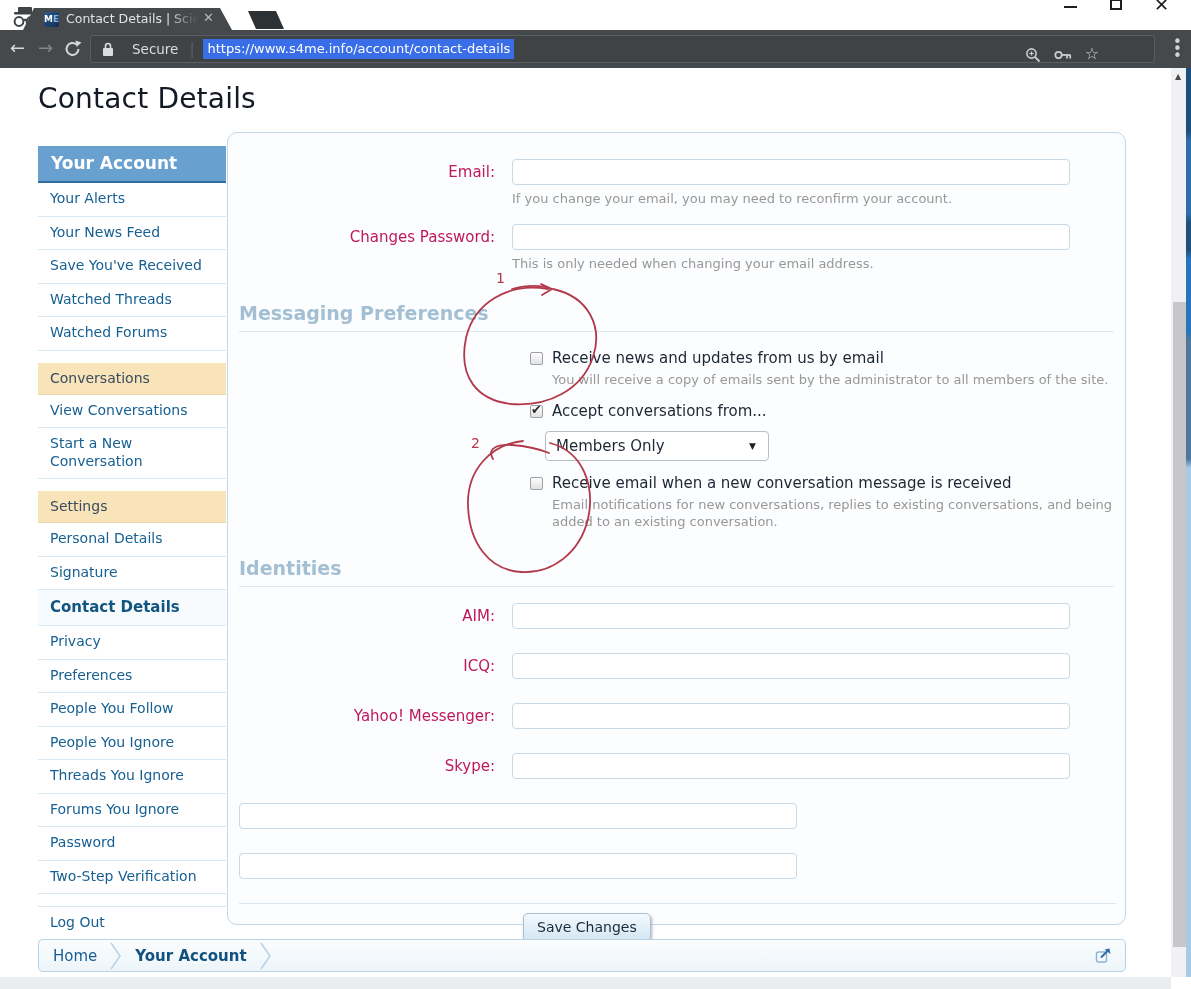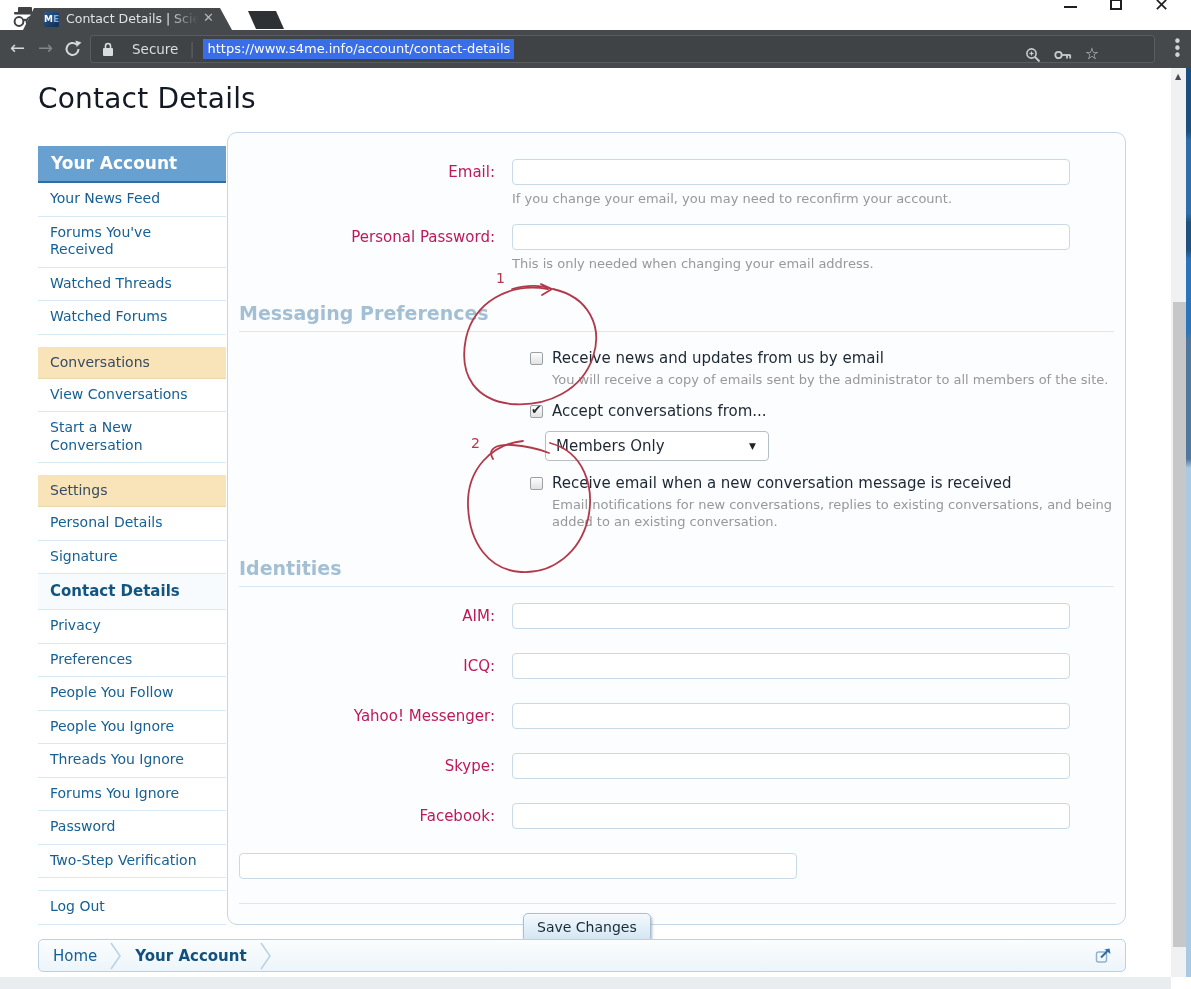--- a/index.html
+++ b/index.html
@@ -161,21 +161,21 @@
 
       <div class="frow">
         <div class="lbl">Email:</div>
         <div class="ctl">
           <input class="txt" type="text" value="" style="">
           <div class="help">If you change your email, you may need to reconfirm your account.</div>
         </div>
       </div>
 
       <div class="frow" style="margin-top:16px;">
-        <div class="lbl">Personal Password:</div>
+        <div class="lbl">Changes Password:</div>
         <div class="ctl">
           <input class="txt" type="password" value="" style="">
           <div class="help">This is only needed when changing your email address.</div>
         </div>
       </div>
 
       <div class="sec-head mh">Messaging Preferences</div>
 
       <div class="cbgroup">
         <div class="cbrow">
@@ -214,38 +214,38 @@
         </div>
         <div class="frow idrow">
           <div class="lbl">Yahoo! Messenger:</div>
           <div class="ctl"><input class="txt" type="text" value="" style=""></div>
         </div>
         <div class="frow idrow">
           <div class="lbl">Skype:</div>
           <div class="ctl"><input class="txt" type="text" value="" style=""></div>
         </div>
         <div class="frow idrow">
-          <div class="lbl">Facebook:</div>
           <div class="ctl"><input class="txt" type="text" value="" style=""></div>
         </div>
         <div class="frow idrow">
           <div class="ctl"><input class="txt" type="text" value="" style=""></div>
         </div>
       </div>
 
       <div class="divider"></div>
       <div class="saverow">
         <button class="save-btn">Save Changes</button>
       </div>
     </div>
 
     <div class="sidebar">
       <div class="sb-header">Your Account</div>
+      <div class="sb-link">Your Alerts</div>
       <div class="sb-link">Your News Feed</div>
-      <div class="sb-link">Forums You've Received</div>
+      <div class="sb-link">Save You've Received</div>
       <div class="sb-link">Watched Threads</div>
       <div class="sb-link">Watched Forums</div>
       <div class="sb-gap"></div>
       <div class="sb-section">Conversations</div>
       <div class="sb-link">View Conversations</div>
       <div class="sb-link">Start a New Conversation</div>
       <div class="sb-gap"></div>
       <div class="sb-section">Settings</div>
       <div class="sb-link">Personal Details</div>
       <div class="sb-link">Signature</div>

